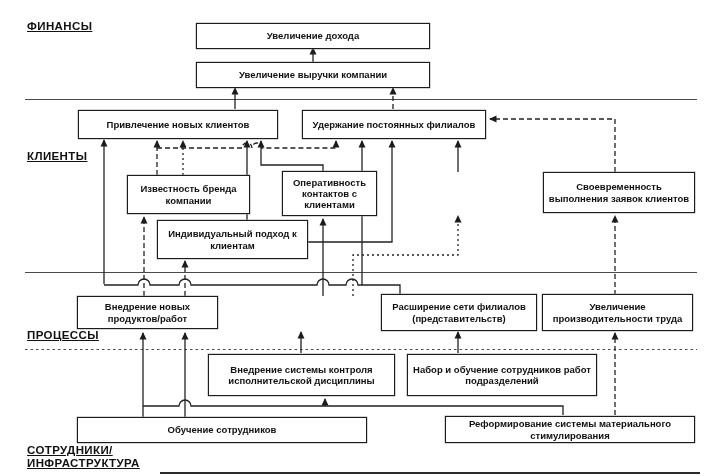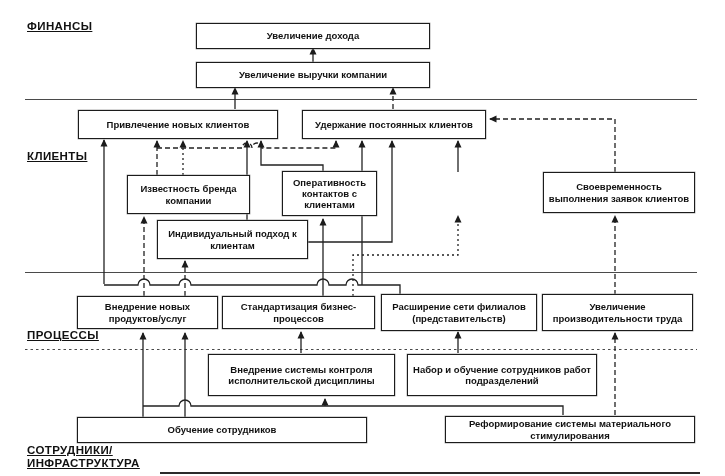--- a/index.html
+++ b/index.html
@@ -81,29 +81,28 @@
   <div class="sec-label" style="left:27px;top:329px">ПРОЦЕССЫ</div>
   <div class="sec-label" style="left:27px;top:444px">
     <div>СОТРУДНИКИ/</div>
     <div>ИНФРАСТРУКТУРА</div>
   </div>
 
   <div class="box" style="left:196px;top:23px;width:234px;height:24px">Увеличение дохода</div>
   <div class="box" style="left:196px;top:62px;width:234px;height:25px">Увеличение выручки компании</div>
 
   <div class="box" style="left:78px;top:110px;width:200px;height:29px">Привлечение новых клиентов</div>
-  <div class="box" style="left:302px;top:110px;width:184px;height:29px">Удержание постоянных клиентов</div>
+  <div class="box" style="left:302px;top:110px;width:184px;height:29px">Удержание постоянных филиалов</div>
 
   <div class="box" style="left:127px;top:175px;width:123px;height:39px">Известность бренда компании</div>
   <div class="box" style="left:282px;top:171px;width:95px;height:45px">Оперативность контактов с клиентами</div>
   <div class="box" style="left:543px;top:172px;width:152px;height:41px">Своевременность выполнения заявок клиентов</div>
   <div class="box" style="left:157px;top:220px;width:151px;height:39px">Индивидуальный подход к клиентам</div>
 
-  <div class="box" style="left:77px;top:296px;width:141px;height:33px">Внедрение новых продуктов/услуг</div>
-  <div class="box" style="left:222px;top:296px;width:153px;height:33px">Стандартизация бизнес-процессов</div>
+  <div class="box" style="left:77px;top:296px;width:141px;height:33px">Внедрение новых продуктов/работ</div>
   <div class="box" style="left:381px;top:294px;width:156px;height:37px">Расширение сети филиалов (представительств)</div>
   <div class="box" style="left:542px;top:294px;width:151px;height:37px">Увеличение производительности труда</div>
 
   <div class="box" style="left:208px;top:354px;width:187px;height:42px">Внедрение системы контроля исполнительской дисциплины</div>
   <div class="box" style="left:407px;top:354px;width:190px;height:42px">Набор и обучение сотрудников работ подразделений</div>
 
   <div class="box" style="left:77px;top:417px;width:290px;height:26px">Обучение сотрудников</div>
   <div class="box" style="left:445px;top:416px;width:250px;height:27px">Реформирование системы материального стимулирования</div>
 
 </div>

